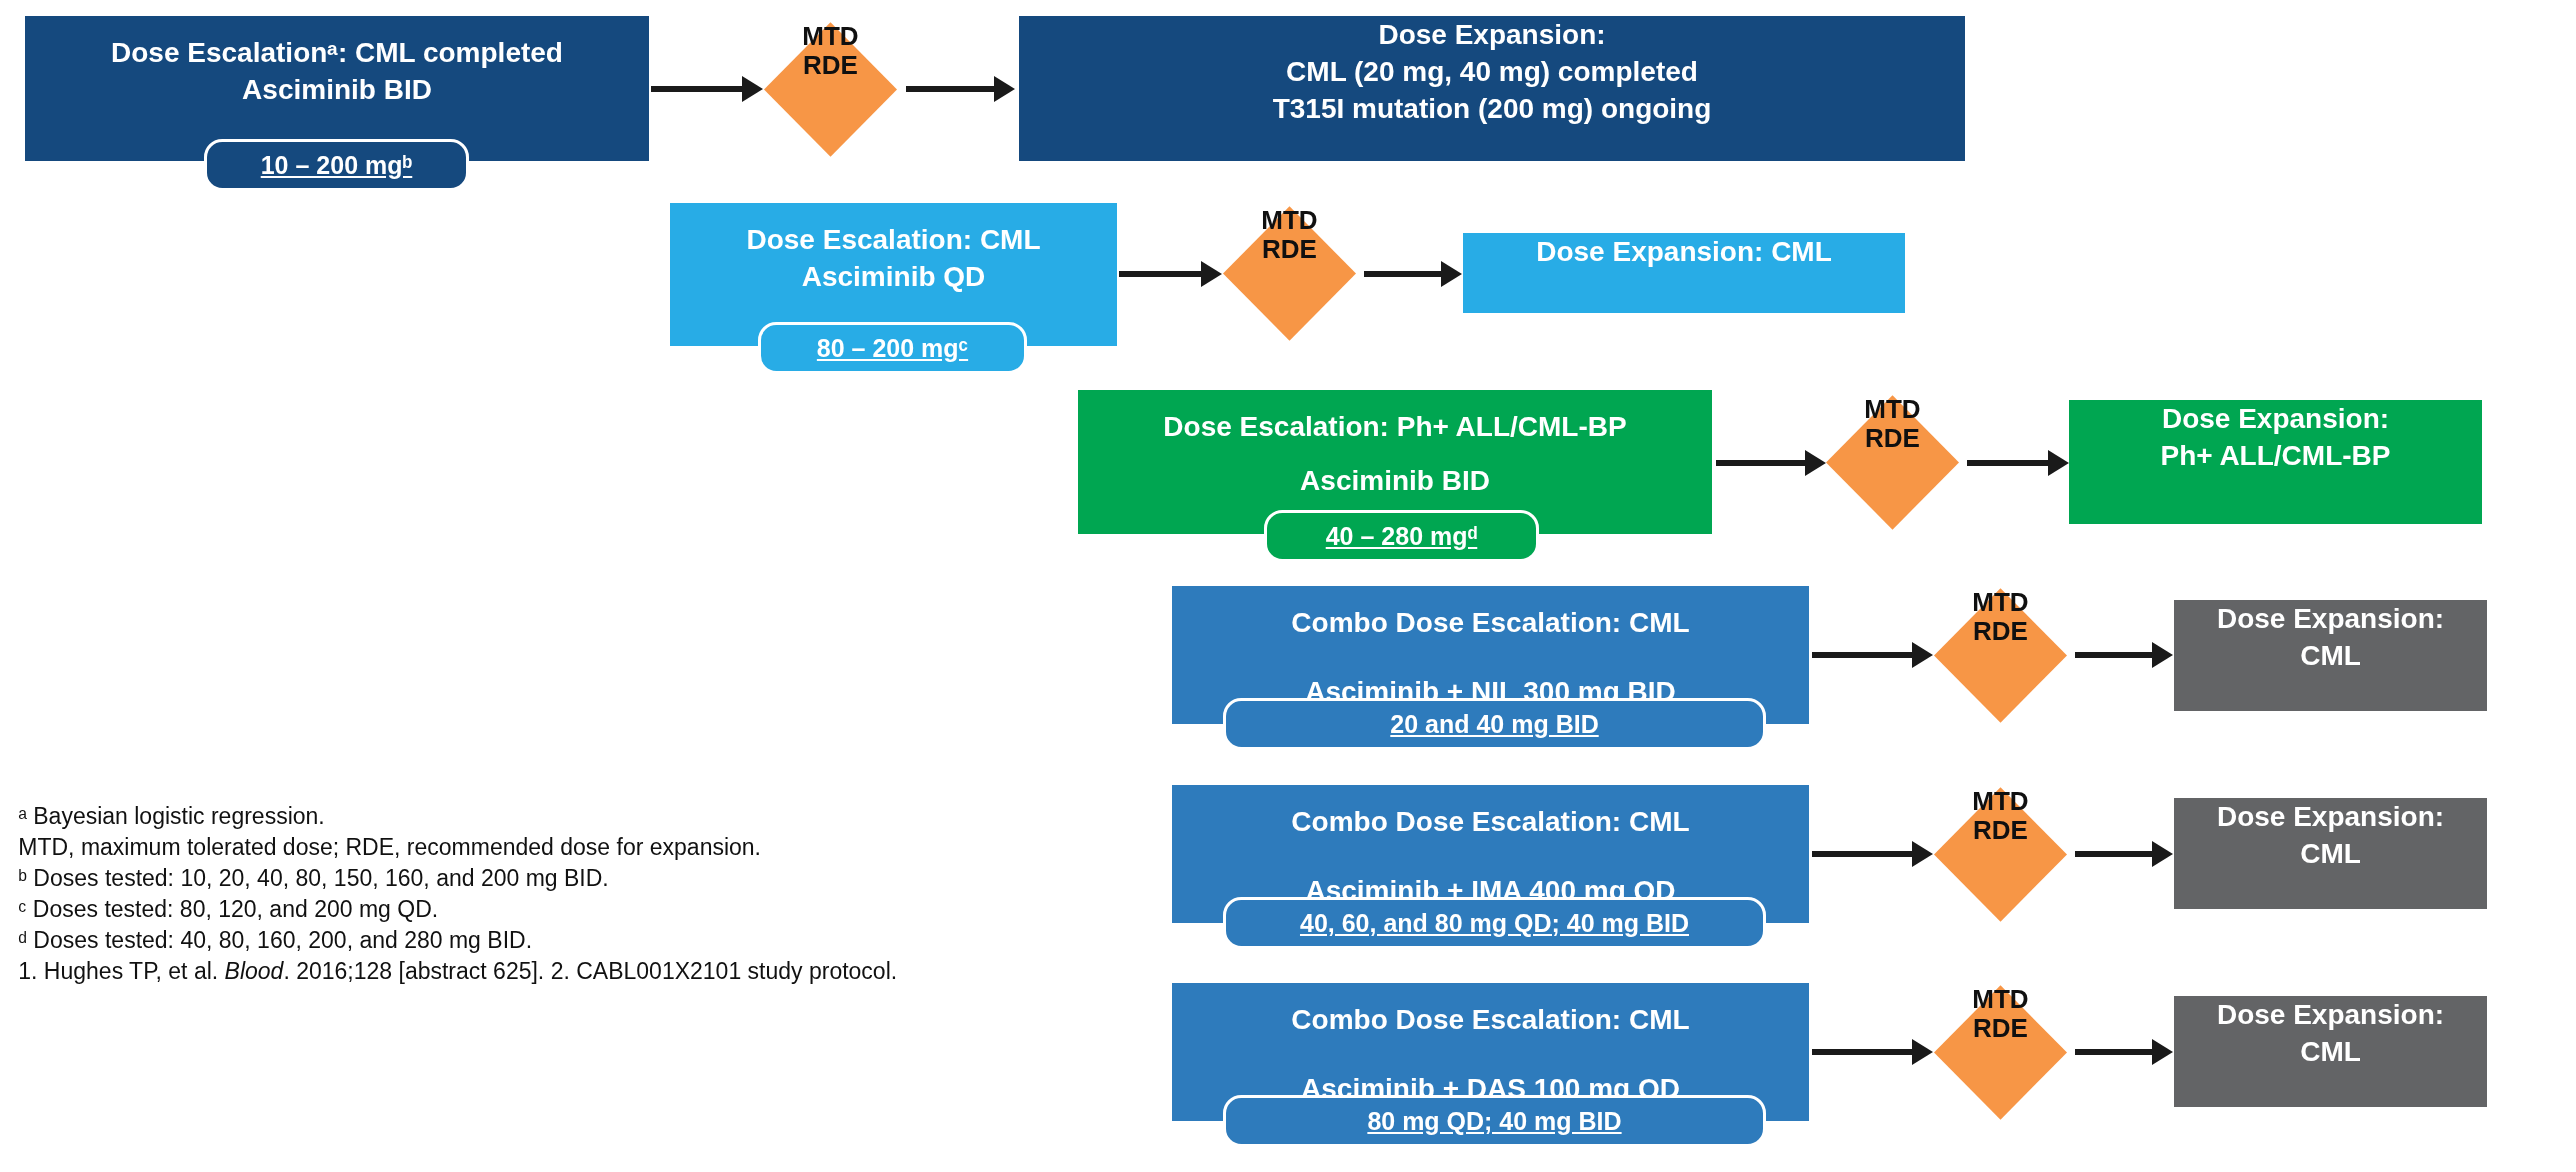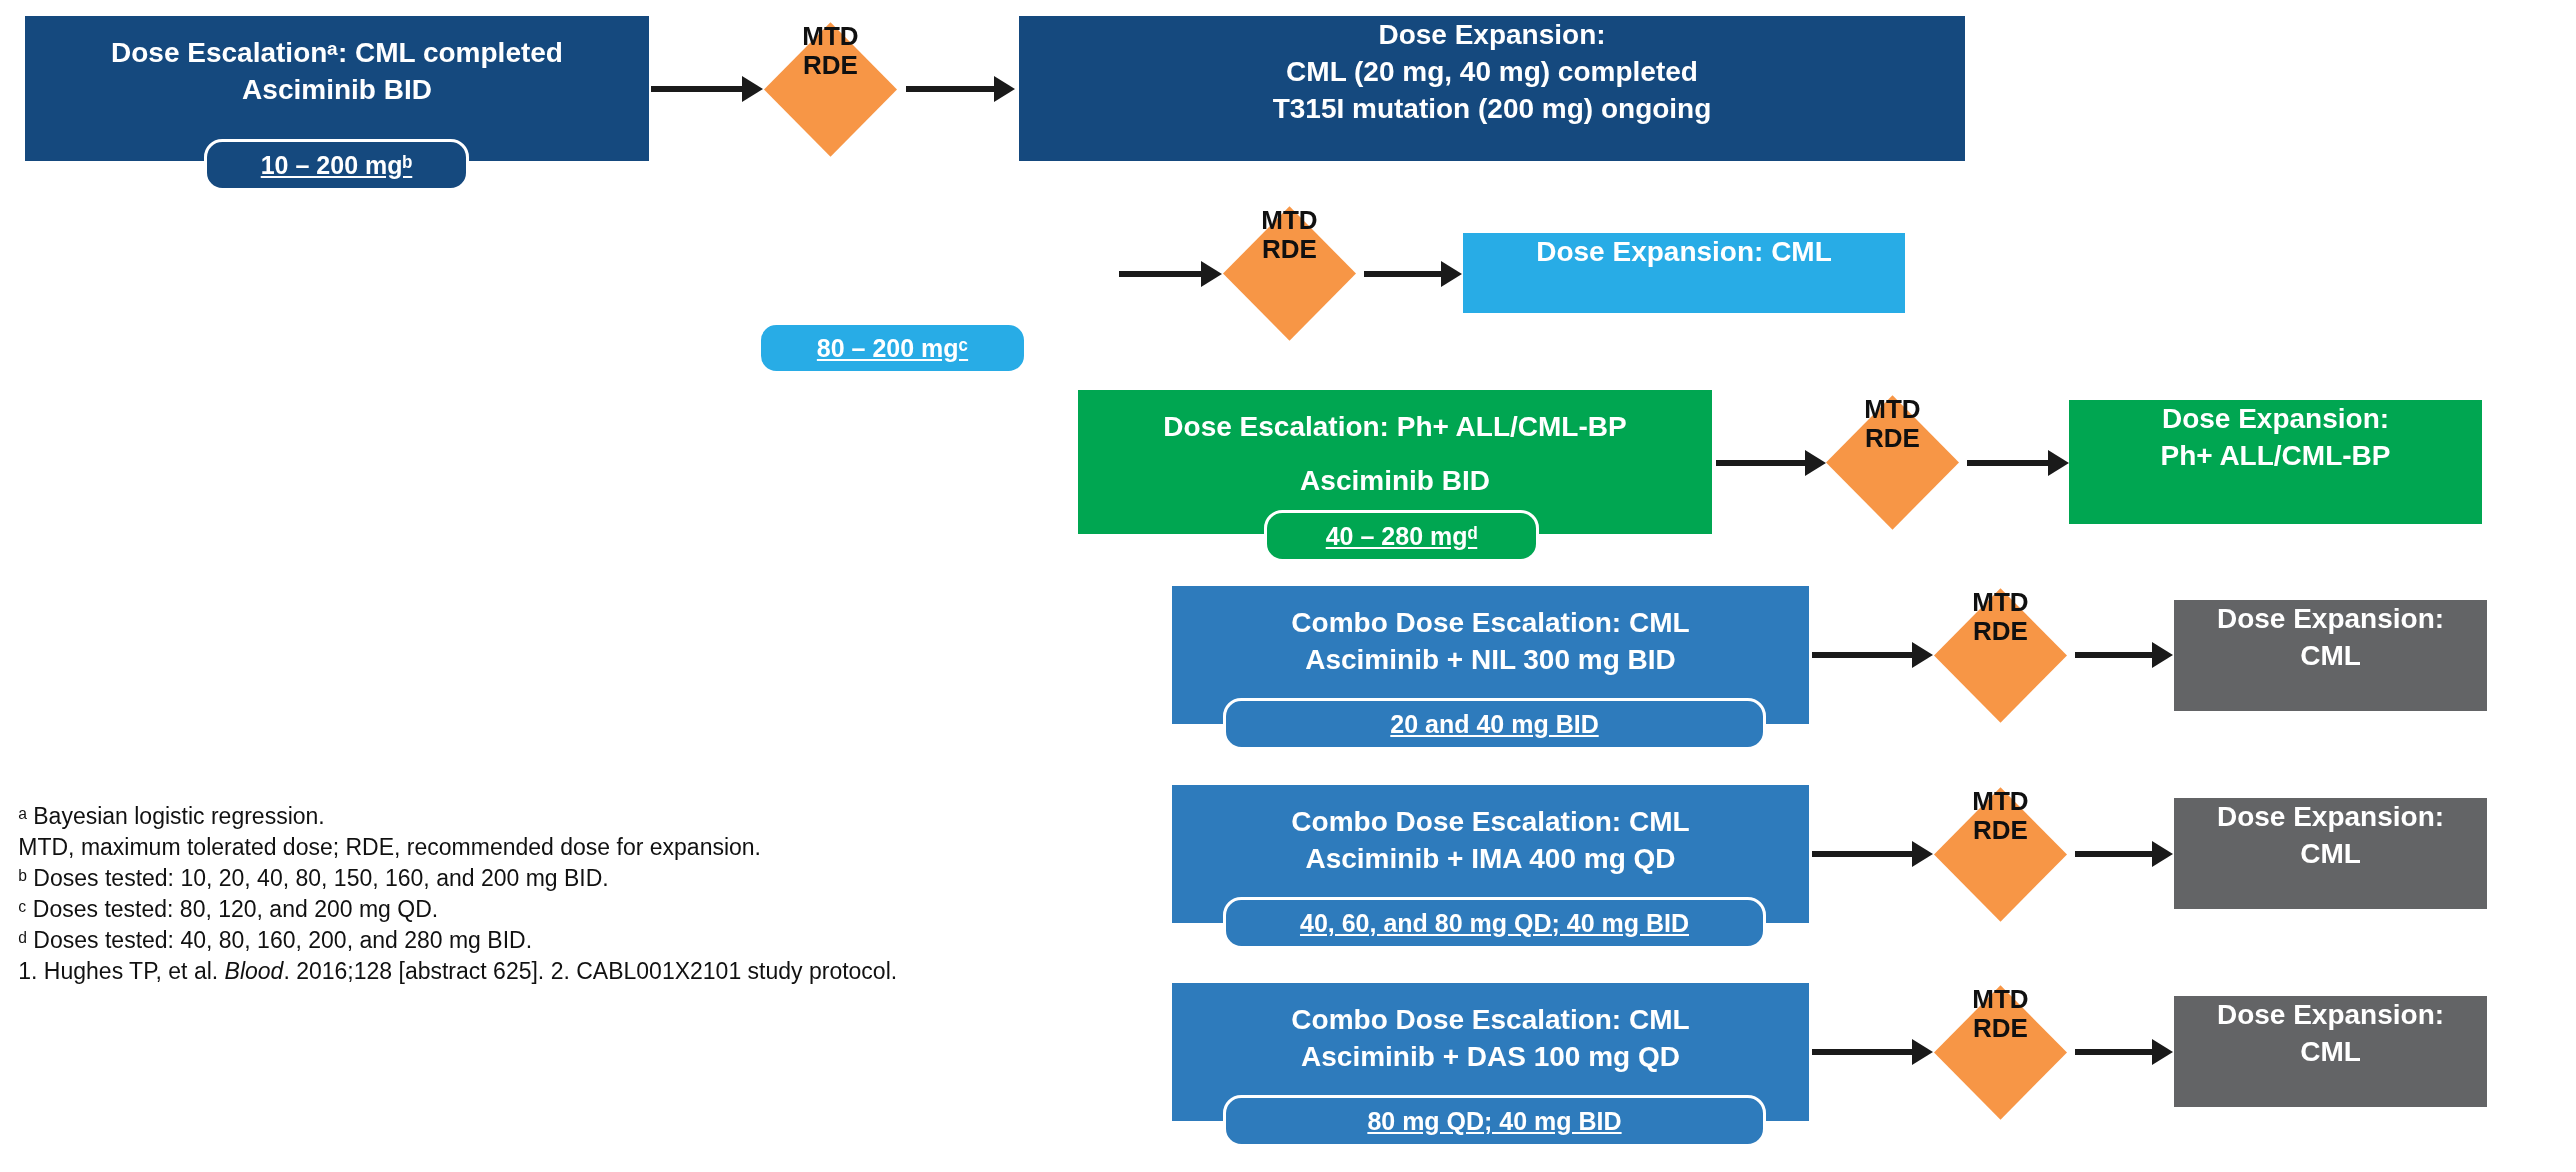--- a/index.html
+++ b/index.html
@@ -26,21 +26,21 @@
     border-top:13px solid transparent;border-bottom:13px solid transparent;
   }
   .diamond{position:absolute;width:133px;height:135px;}
   .diamond svg{position:absolute;left:0;top:0;}
   .dtext{
     position:absolute;left:0;top:0;right:0;bottom:0;display:flex;flex-direction:column;
     align-items:center;justify-content:flex-start;font-weight:bold;font-size:26px;
     line-height:29px;color:#101010;text-align:center;
   }
   .c-navy{background:#15497E;} .c-lblue{background:#28ACE6;} .c-green{background:#00A651;}
-  .c-blue{background:#2E7BBC;} .c-gray{background:#636466;}
+  .c-blue{background:#2E7BBC;gap:32px;} .c-gray{background:#636466;}
   .footnotes{
     position:absolute;left:18.3px;top:801px;font-size:23px;line-height:31px;color:#111111;
   }
   .fl{display:block;}
   .ref .it{font-style:italic;}
   .bl{display:block;}
 </style>
 </head>
 <body>
 
@@ -63,20 +63,24 @@
       <span>RDE</span>
     </div>
   </div>
   <div class="arrow" style="left:906px;top:86px;width:89px;"></div>
   <div class="box exp c-navy" style="left:1019px;top:16.3px;width:946px;height:145px;">
     <span class="bl">Dose Expansion:</span>
     <span class="bl">CML (20 mg, 40 mg) completed</span>
     <span class="bl">T315I mutation (200 mg) ongoing</span>
   </div>
 
+  <div class="box esc c-lblue" style="left:670px;top:203px;width:447px;height:143px;">
+    <span class="bl">Dose Escalation: CML</span>
+    <span class="bl">Asciminib QD</span>
+  </div>
   <div class="badge c-lblue" style="left:758px;top:322px;width:269px;height:52px;">
     <span>80 – 200 mgᶜ</span>
   </div>
   <div class="arrow" style="left:1119px;top:271px;width:83px;"></div>
   <div class="diamond" style="left:1223px;top:206px;">
     <svg width="133" height="135" viewBox="0 0 204 206">
         <polygon points="102,0 204,103 102,206 0,103" fill="#F79646"></polygon>
       </svg>
     <div class="dtext">
       <span>MTD</span>

